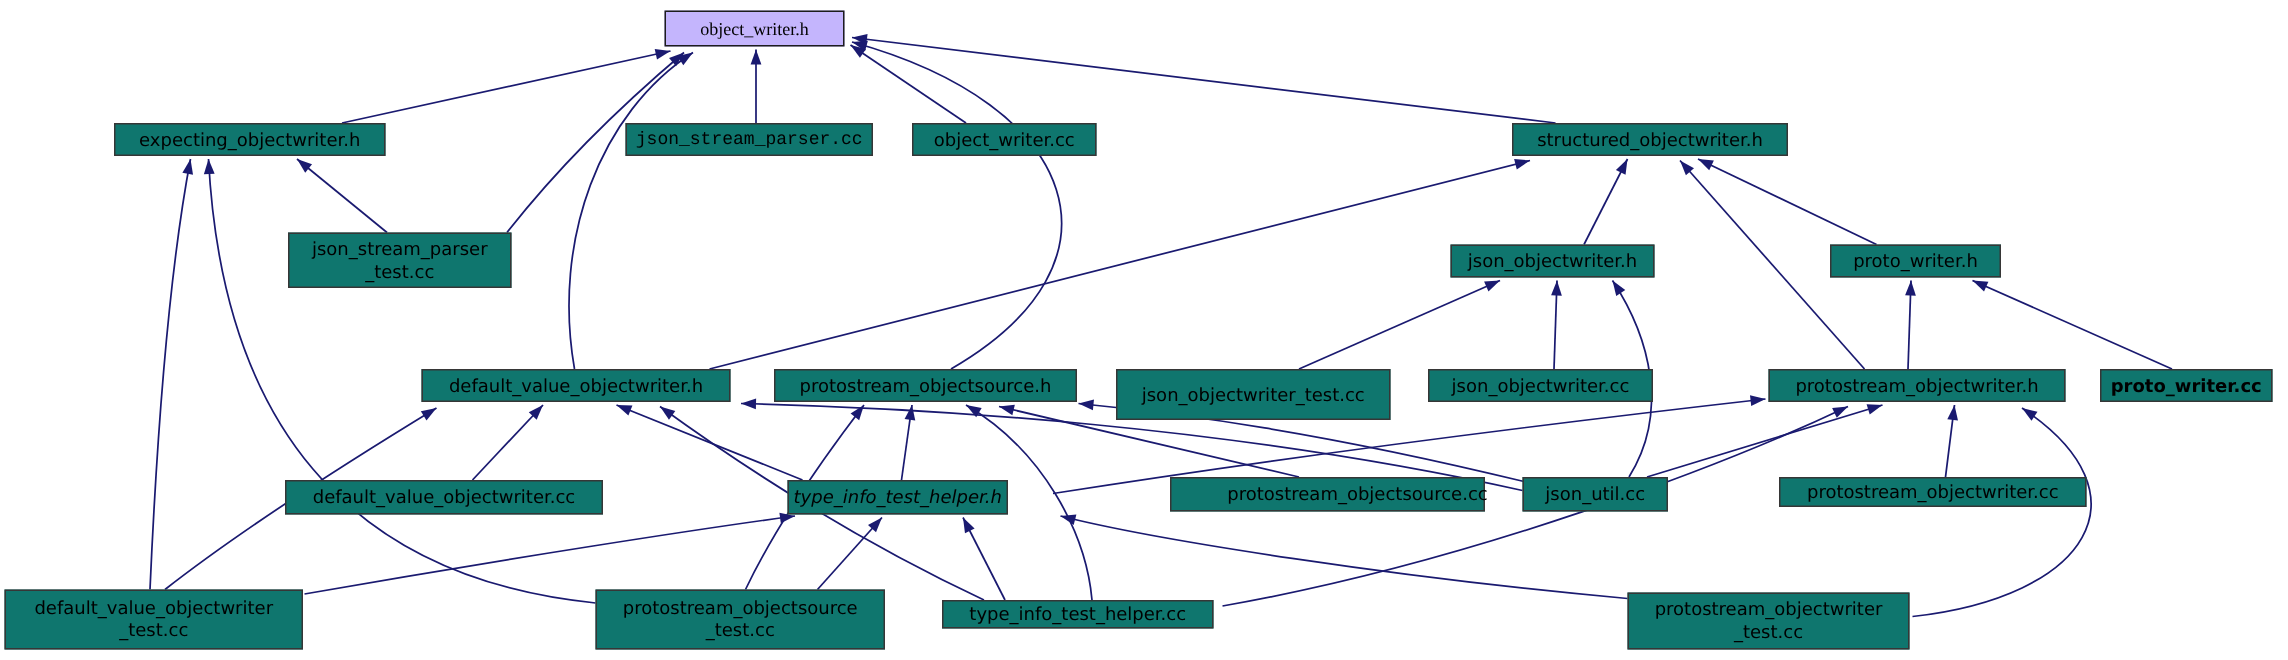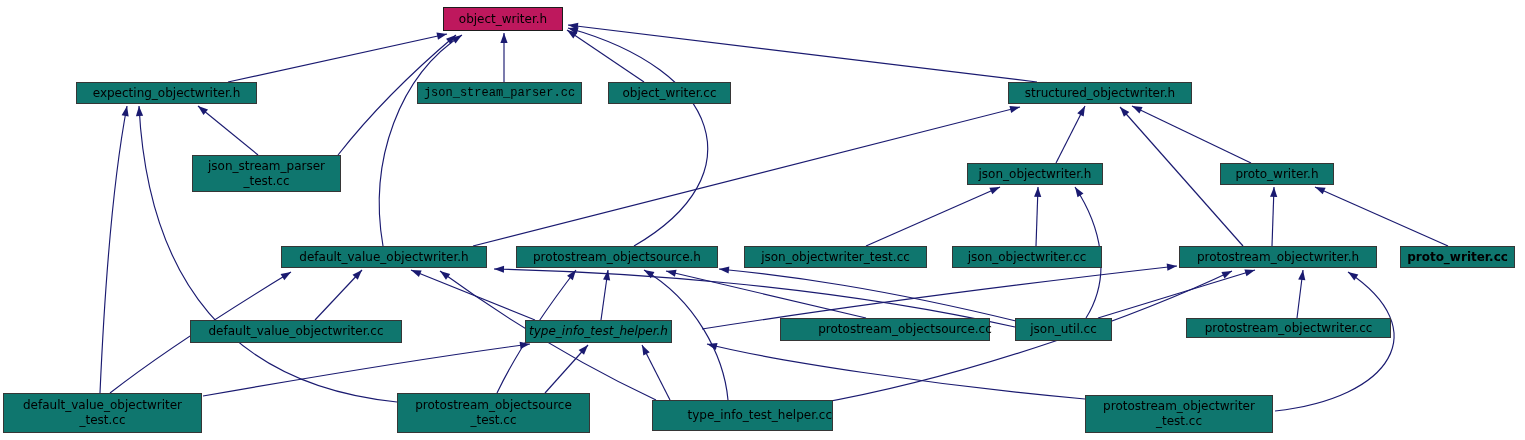--- a/index.html
+++ b/index.html
@@ -21,22 +21,23 @@
     line-height:15px;
     display:flex;
     flex-direction:column;
     align-items:center;
     justify-content:center;
     text-align:center;
     white-space:nowrap;
     cursor:pointer;
   }
   .node.highlighted{
-    background:#be185d;
+    background:#c4b5fd;
     border:1.4px solid #1d1d1d;
+    font-family:Liberation Serif, serif;
   }
   .node span{display:block;}
 </style>
 </head>
 <body>
 
 <div id="stage">
   <svg id="edge-layer" width="1525" height="440" viewBox="0 0 1525 440">
       <path d="M228,82 L447,34" fill="none" stroke="#1a1a70" stroke-width="1.15"></path>
       <polygon points="447,34 438.0026189028705,39.65748472318017 436.46112826874,32.624433704959976" fill="#1a1a70"></polygon>
@@ -140,21 +141,21 @@
     </div>
     <div class="node" style="left: 1220px; top: 163px; width: 114px; height: 22px;">
       <span>proto_writer.h</span>
     </div>
     <div class="node" style="left: 281px; top: 246px; width: 206px; height: 22px;">
       <span>default_value_objectwriter.h</span>
     </div>
     <div class="node" style="left: 516px; top: 246px; width: 202px; height: 22px;">
       <span>protostream_objectsource.h</span>
     </div>
-    <div class="node" style="left: 744px; top: 246px; width: 183px; height: 22px;">
+    <div class="node" style="left: 744px; top: 246px; width: 183px; height: 34px;">
       <span>json_objectwriter_test.cc</span>
     </div>
     <div class="node" style="left: 952px; top: 246px; width: 150px; height: 22px;">
       <span>json_objectwriter.cc</span>
     </div>
     <div class="node" style="left: 1179px; top: 246px; width: 198px; height: 22px;">
       <span>protostream_objectwriter.h</span>
     </div>
     <div class="node" style="left: 1400px; top: 246px; width: 115px; height: 22px; font-weight: bold;">
       <span>proto_writer.cc</span>
@@ -175,20 +176,20 @@
       <span>protostream_objectwriter.cc</span>
     </div>
     <div class="node" style="left: 3px; top: 393px; width: 199px; height: 40px;">
       <span>default_value_objectwriter</span>
       <span>_test.cc</span>
     </div>
     <div class="node" style="left: 397px; top: 393px; width: 193px; height: 40px;">
       <span>protostream_objectsource</span>
       <span>_test.cc</span>
     </div>
-    <div class="node" style="left: 652px; top: 400px; width: 181px; height: 31px; align-items: flex-end;">
+    <div class="node" style="left: 628px; top: 400px; width: 181px; height: 19px;">
       <span>type_info_test_helper.cc</span>
     </div>
     <div class="node" style="left: 1085px; top: 395px; width: 188px; height: 38px;">
       <span>protostream_objectwriter</span>
       <span>_test.cc</span>
     </div>
   </div>
 
 </body></html>

